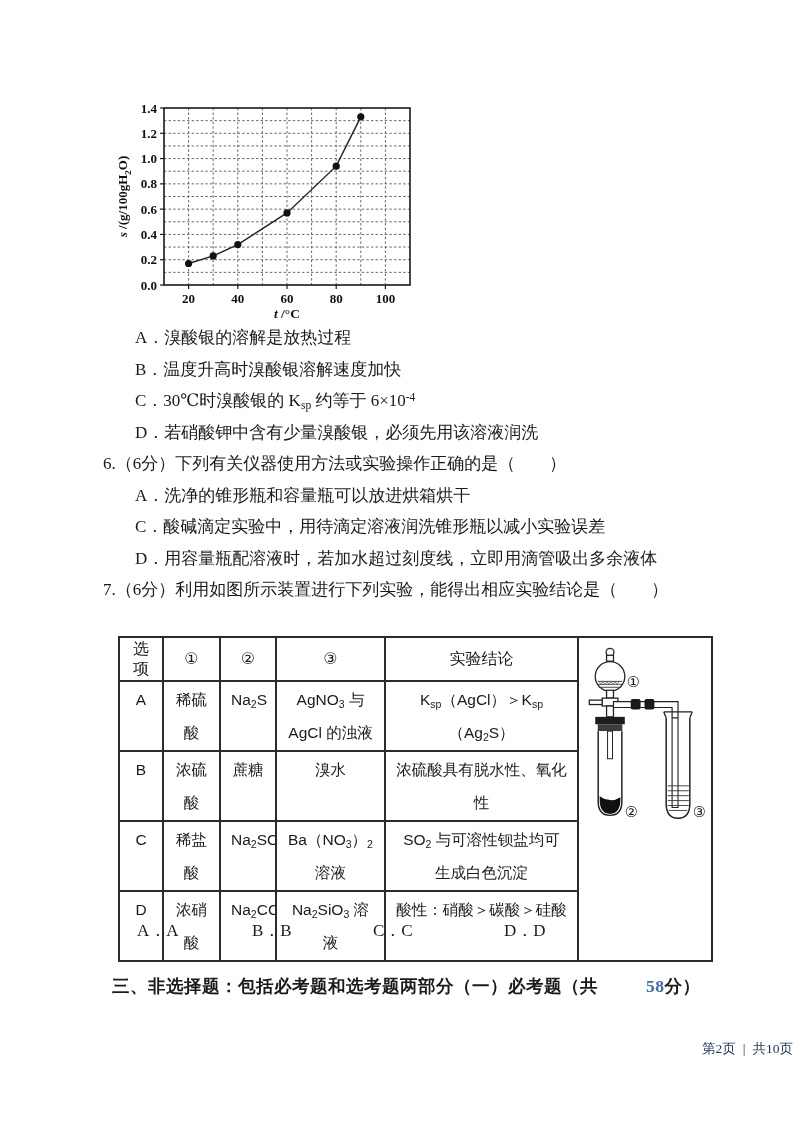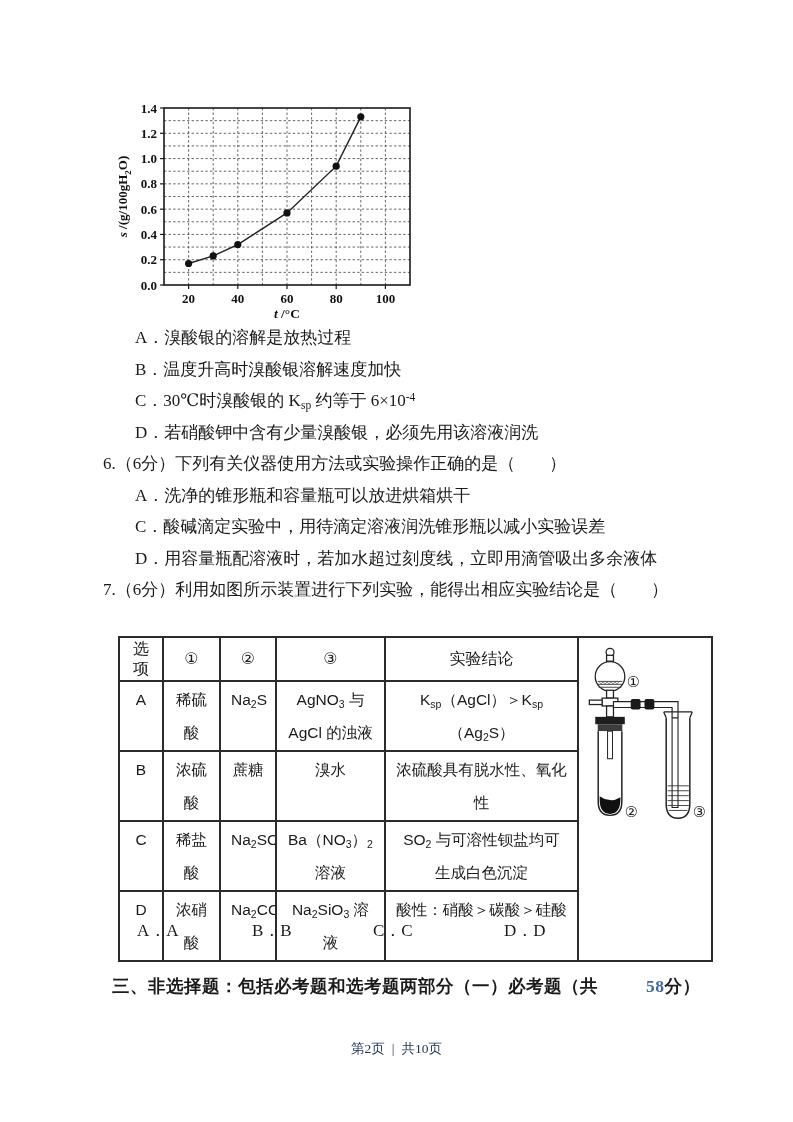--- a/index.html
+++ b/index.html
@@ -45,21 +45,21 @@
 
   
   .section-head {
     position:absolute; left:112px; top:974px; font-size:17.5px; font-weight:bold;
     letter-spacing:0.5px; white-space:nowrap;
   }
   .score-num { color:#44699d;margin-left:48px; }
 
   
   .footer {
-    position:absolute; top:1040px; left:0; width:793px; text-align:center;
+    position:absolute; top:1040px; left:0; width:793px; text-align:right;
     font-size:13.5px; color:#1c3556;
   }
   .footer .sep { margin:0 7px; }
 </style>
 </head>
 <body>
 
 <div class="page">
 
   <div class="chart-wrap">

